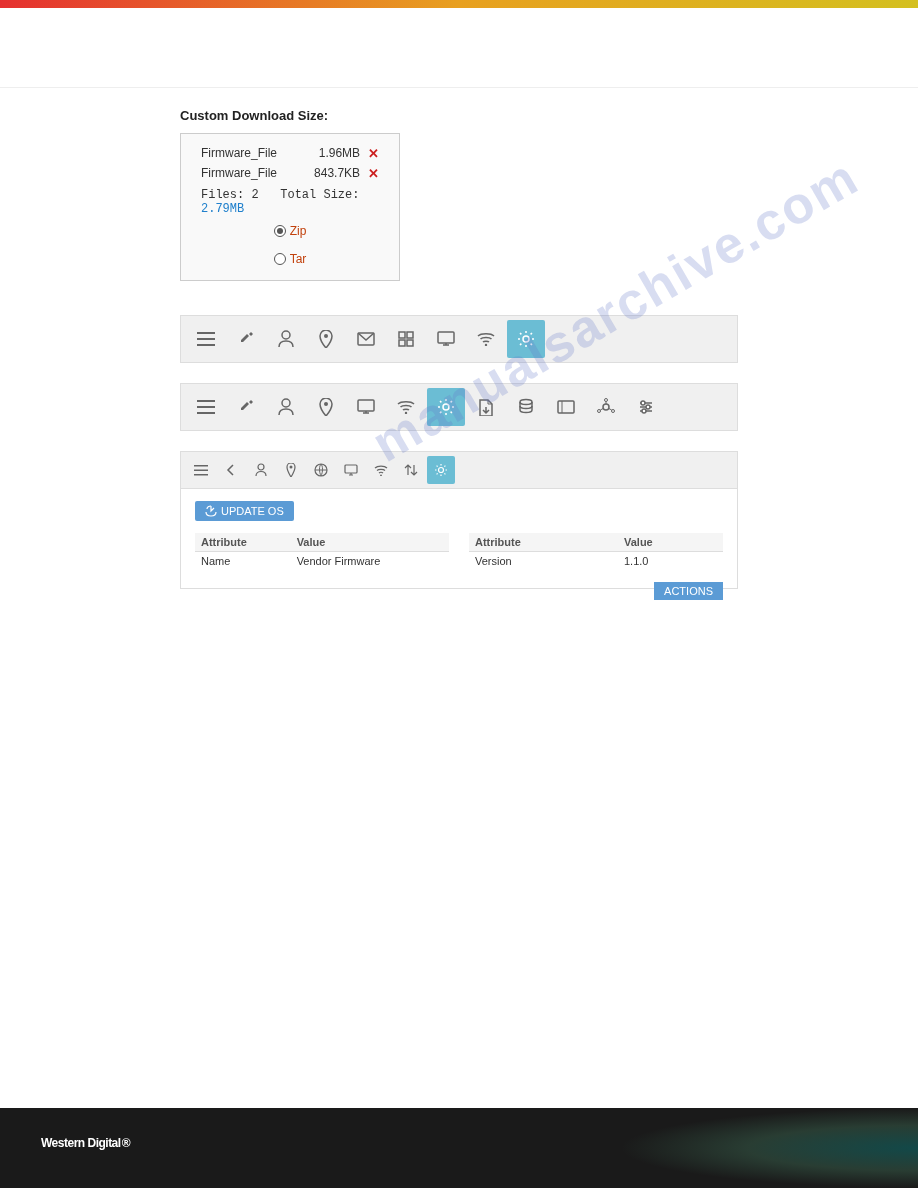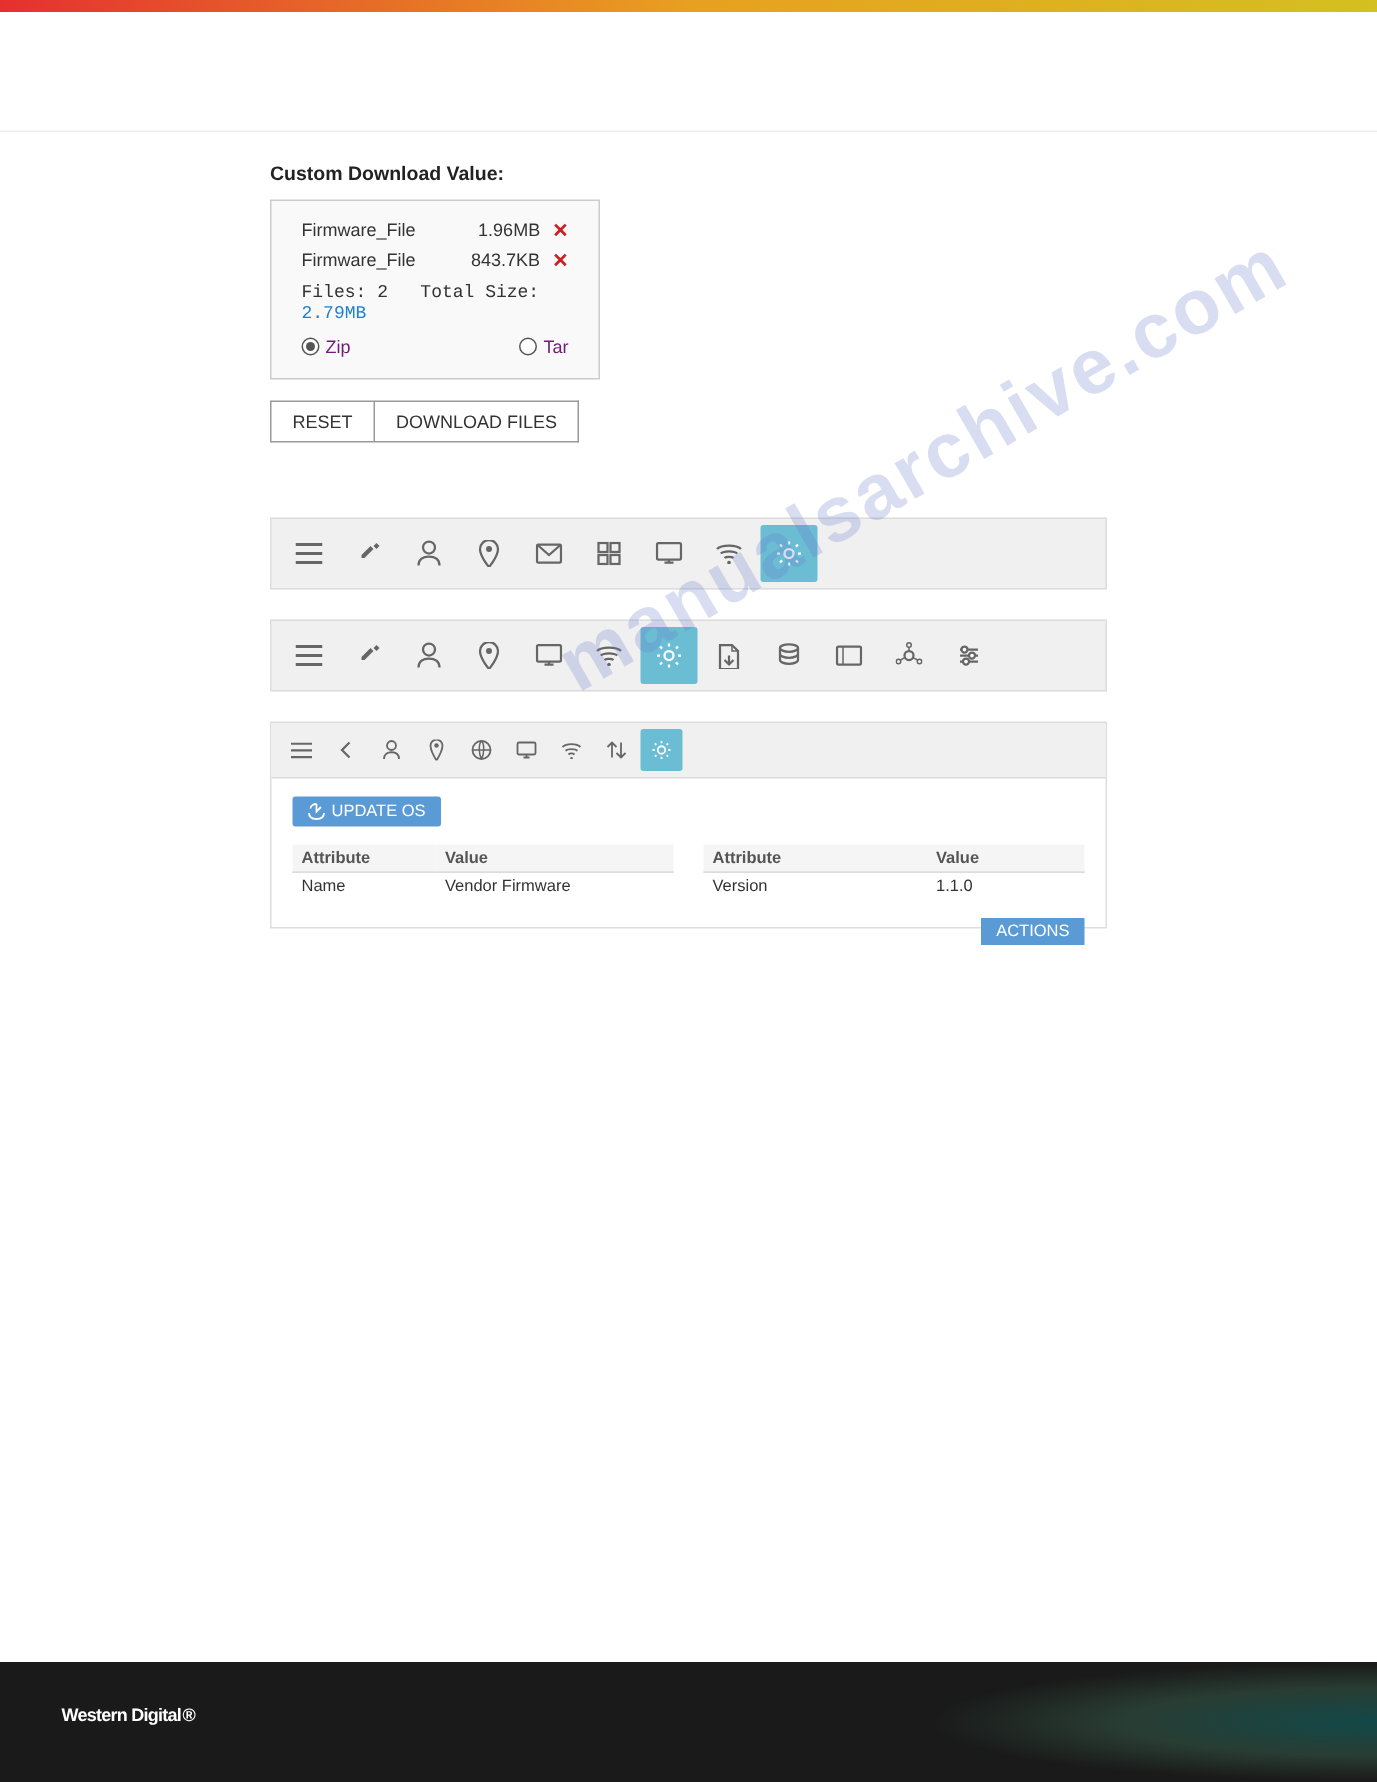--- a/index.html
+++ b/index.html
@@ -97,24 +97,25 @@
     .files-count {
       color: #333;
     }
     .files-total-size {
       color: #2080cc;
     }
 
     .format-options {
       display: flex;
       align-items: center;
-      justify-content: space-between;
+      justify-content: flex-start;
       gap: 14px;
       font-size: 12px;
-      color: #701a75;
+      color: #c2410c;
+      flex-direction: column;
     }
     .format-option {
       display: flex;
       align-items: center;
       gap: 4px;
     }
     .radio-circle {
       width: 12px;
       height: 12px;
       border-radius: 50%;
@@ -336,21 +337,21 @@
 </head>
 <body>
 
 <div class="top-bar"></div>
 
 <div class="header-area"></div>
 
 <div class="main-content">
 
 
-  <div class="custom-download-label">Custom Download Value:</div>
+  <div class="custom-download-label">Custom Download Size:</div>
 
   <div class="download-list-box">
 
     <div class="file-row">
       <span class="file-name">Firmware_File</span>
       <span class="file-size">1.96MB</span>
       <span class="file-remove">✕</span>
     </div>
 
     <div class="file-row">
@@ -369,24 +370,20 @@
         <span class="radio-circle selected"></span>
         <span>Zip</span>
       </label>
       <label class="format-option">
         <span class="radio-circle"></span>
         <span>Tar</span>
       </label>
     </div>
   </div>
 
-  <div class="action-buttons">
-    <button class="btn-reset">RESET</button>
-    <button class="btn-download">DOWNLOAD FILES</button>
-  </div>
 
 </div>
 
 <div class="watermark">manualsarchive.com</div>
 
 <div style="padding: 0 180px; margin-bottom: 20px;">
   <div class="toolbar-row">
 
     <button class="toolbar-icon-btn" title="Menu">
       <svg width="18" height="14" viewBox="0 0 18 14">

